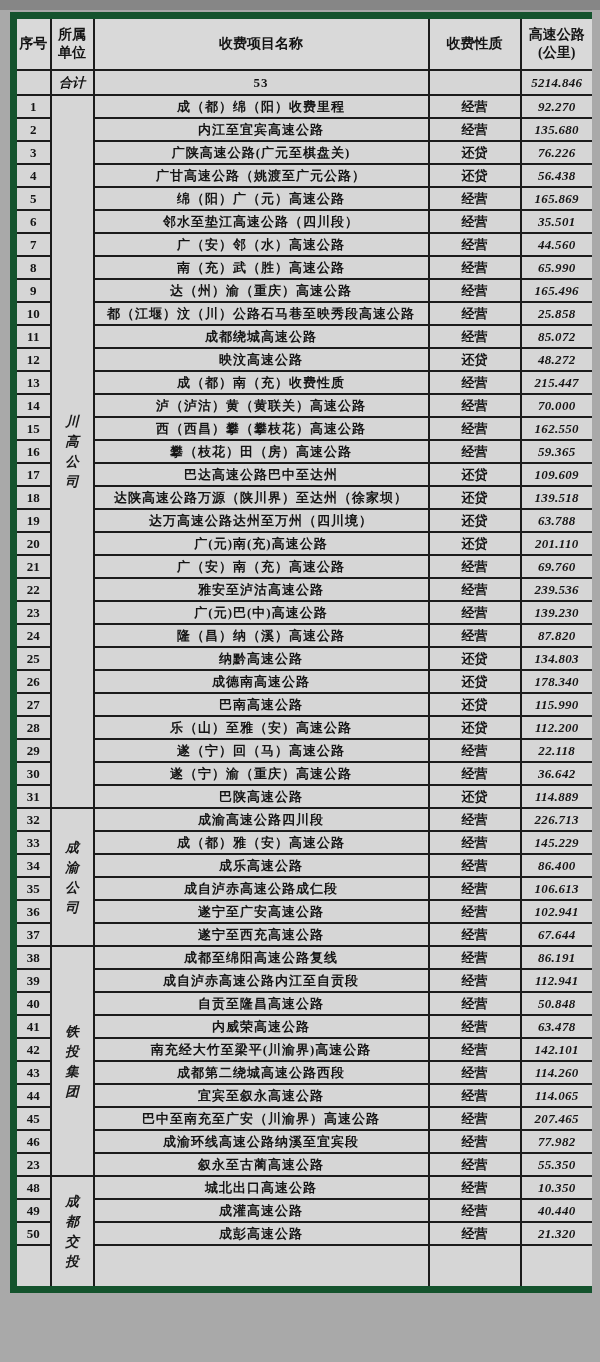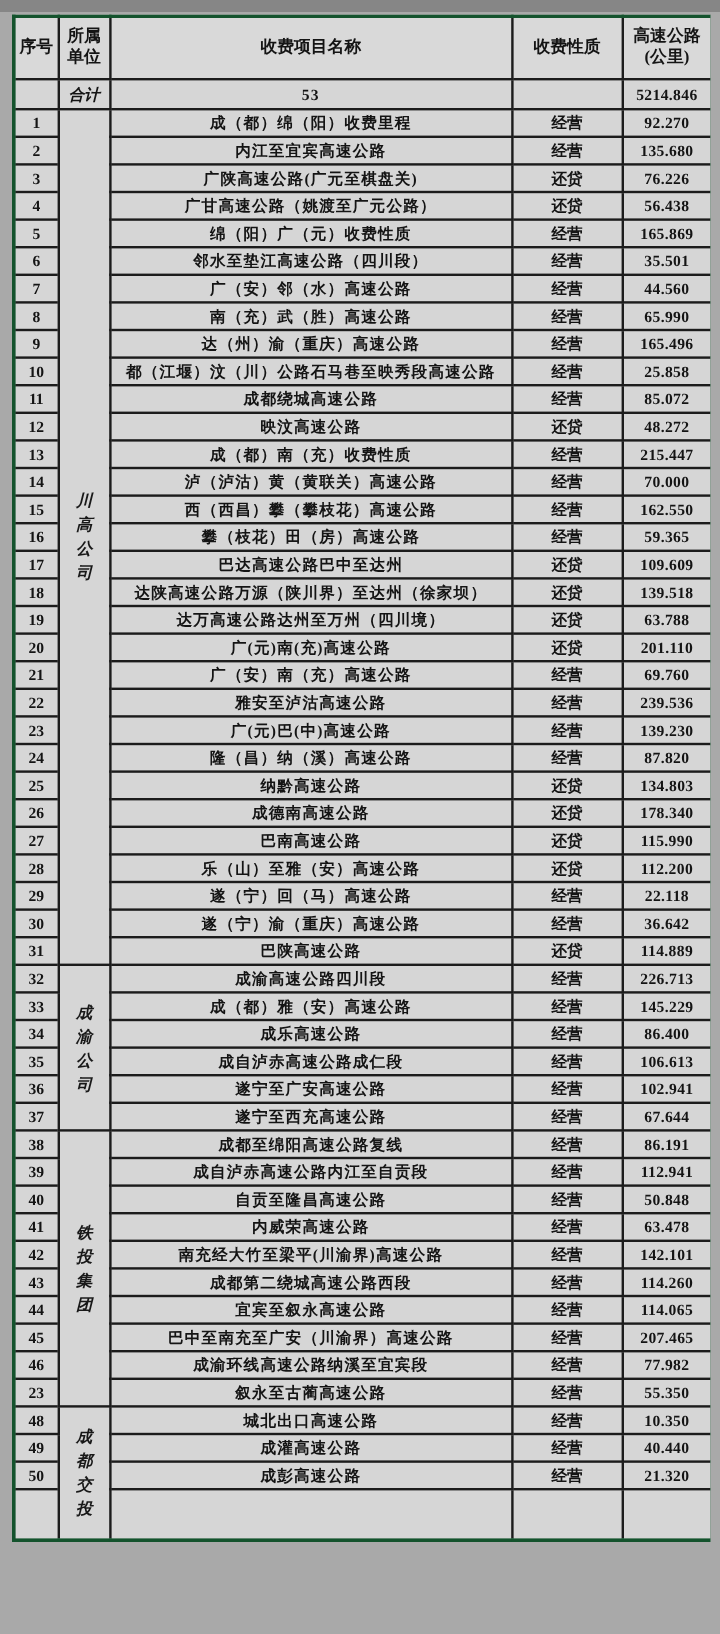--- a/index.html
+++ b/index.html
@@ -25,21 +25,21 @@
     color:#141414;
   }
   table.toll th, table.toll td{
     border:2px solid #1c1c1c;
     text-align:center;
     vertical-align:middle;
     padding:0 2px;
     overflow:hidden;
     font-weight:600;
   }
-  table.toll{border:3px solid #14532d;}
+  table.toll{border:7px solid #14532d;}
   col.c-seq{width:37px;}
   col.c-unit{width:43px;}
   col.c-name{width:335px;}
   col.c-nature{width:92px;}
   col.c-mileage{width:75px;}
   tr.header-row th{
     height:50px;
     font-size:14px;
     font-weight:700;
     white-space:pre-line;
@@ -52,21 +52,21 @@
   td.unit-cell{
     vertical-align:middle;
     background:#d6d6d6;
     font-style:italic;
   }
   .unit-stack{
     display:flex;flex-direction:column;align-items:center;justify-content:center;
     gap:5px;font-size:13.5px;font-weight:600;color:#181818;
   }
   td.name-cell{letter-spacing:1px;}
-  td.mileage-cell{font-size:13px;letter-spacing:0.3px;}
+  td.mileage-cell{font-size:13px;letter-spacing:0.3px;font-style:italic;}
   tr.cutoff-row td{height:40px;}
 </style>
 </head>
 <body>
 
 <div class="top-band"></div>
 
 <div class="page">
   <table class="toll">
     <colgroup>
@@ -123,21 +123,21 @@
           <td class="mileage-cell">76.226</td>
         </tr>
         <tr class="data-row">
           <td class="seq-cell">4</td>
           <td class="name-cell">广甘高速公路（姚渡至广元公路）</td>
           <td class="nature-cell">还贷</td>
           <td class="mileage-cell">56.438</td>
         </tr>
         <tr class="data-row">
           <td class="seq-cell">5</td>
-          <td class="name-cell">绵（阳）广（元）收费性质</td>
+          <td class="name-cell">绵（阳）广（元）高速公路</td>
           <td class="nature-cell">经营</td>
           <td class="mileage-cell">165.869</td>
         </tr>
         <tr class="data-row">
           <td class="seq-cell">6</td>
           <td class="name-cell">邻水至垫江高速公路（四川段）</td>
           <td class="nature-cell">经营</td>
           <td class="mileage-cell">35.501</td>
         </tr>
         <tr class="data-row">

